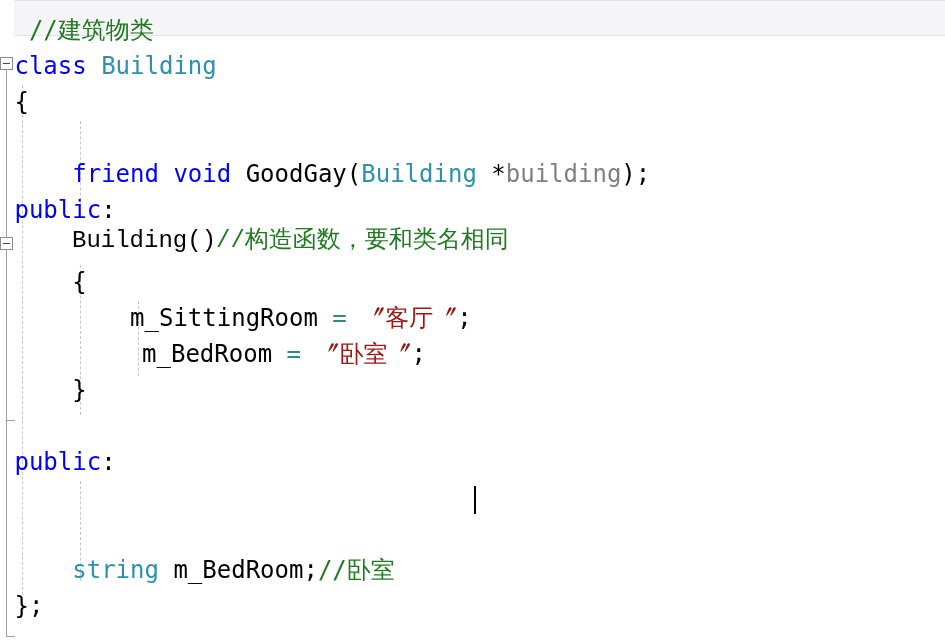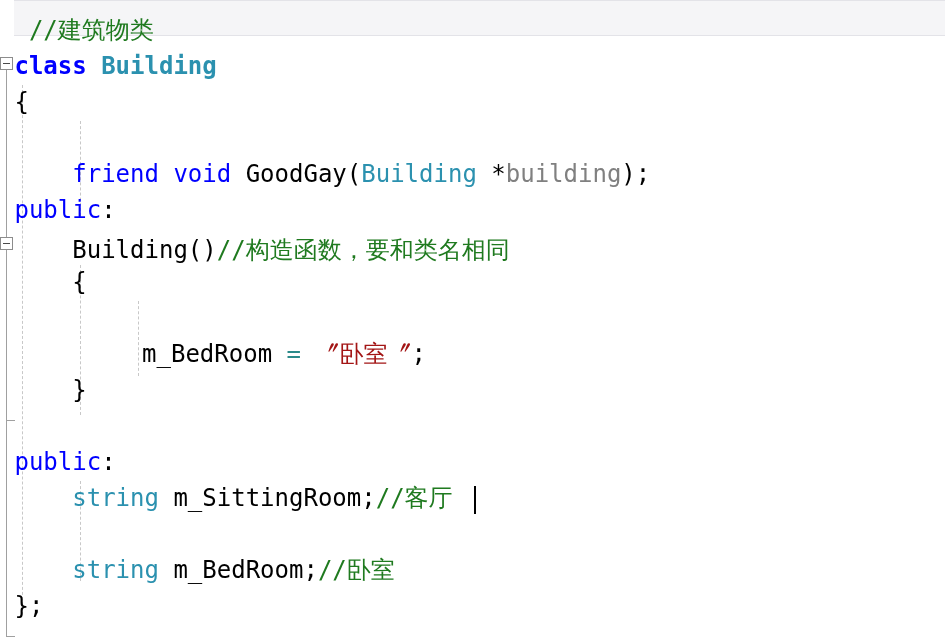--- a/index.html
+++ b/index.html
@@ -135,30 +135,30 @@
       <div class="fold-line" style="left: 6px; top: 70px; height: 566px;"></div>
       <div class="fold-tick" style="left: 6px; top: 636px; width: 9px;"></div>
       <div class="fold-box" style="left: 0px; top: 57px;"></div>
       <div class="fold-line" style="left: 6px; top: 250px; height: 170px;"></div>
       <div class="fold-tick" style="left: 6px; top: 420px; width: 9px;"></div>
       <div class="fold-box" style="left: 0px; top: 237px;"></div>
     </div>
 
   <div class="code-layer" id="code-layer">
       <div class="line" style="top: 12px;"><span class="txt tk-plain">  </span><span class="txt tk-comment">//建筑物类</span></div>
-      <div class="line" style="top: 48px; font-weight: bold;"><span class="txt tk-plain"> </span><span class="txt tk-keyword">class</span><span class="txt tk-plain"> </span><span class="txt tk-type">Building</span></div>
+      <div class="line" style="top: 48px;"><span class="txt tk-plain"> </span><span class="txt tk-keyword">class</span><span class="txt tk-plain"> </span><span class="txt tk-type">Building</span></div>
       <div class="line" style="top: 84px;"><span class="txt tk-plain"> {</span></div>
       <div class="line" style="top: 156px;"><span class="txt tk-plain">     </span><span class="txt tk-keyword">friend</span><span class="txt tk-plain"> </span><span class="txt tk-keyword">void</span><span class="txt tk-plain"> GoodGay(</span><span class="txt tk-type">Building</span><span class="txt tk-plain"> *</span><span class="txt tk-param">building</span><span class="txt tk-plain">);</span></div>
       <div class="line" style="top: 192px;"><span class="txt tk-plain"> </span><span class="txt tk-keyword">public</span><span class="txt tk-plain">:</span></div>
-      <div class="line" style="top: 232px;"><span class="txt tk-plain">     Building()</span><span class="txt tk-comment">//构造函数，要和类名相同</span></div>
+      <div class="line" style="top: 223px; font-family: Liberation Mono, monospace;"><span class="txt tk-plain">     Building()</span><span class="txt tk-comment">//构造函数，要和类名相同</span></div>
       <div class="line" style="top: 264px;"><span class="txt tk-plain">     {</span></div>
+      <div class="line" style="top: 300px;"><span class="txt tk-plain">         m_SittingRoom </span><span class="txt tk-op">=</span><span class="txt tk-plain"> </span><span class="txt tk-string">〞客厅〞</span><span class="txt tk-plain">;</span></div>
       <div class="line" style="top: 336px; padding-left: 12px;"><span class="txt tk-plain">         m_BedRoom </span><span class="txt tk-op">=</span><span class="txt tk-plain"> </span><span class="txt tk-string">〞卧室〞</span><span class="txt tk-plain">;</span></div>
       <div class="line" style="top: 372px;"><span class="txt tk-plain">     }</span></div>
       <div class="line" style="top: 408px;"></div>
       <div class="line" style="top: 444px;"><span class="txt tk-plain"> </span><span class="txt tk-keyword">public</span><span class="txt tk-plain">:</span></div>
-      <div class="line" style="top: 480px;"><span class="txt tk-plain">     </span><span class="txt tk-type">string</span><span class="txt tk-plain"> m_SittingRoom;</span><span class="txt tk-comment">//客厅</span></div>
       <div class="line" style="top: 552px;"><span class="txt tk-plain">     </span><span class="txt tk-type">string</span><span class="txt tk-plain"> m_BedRoom;</span><span class="txt tk-comment">//卧室</span></div>
       <div class="line" style="top: 588px;"><span class="txt tk-plain"> };</span></div>
     </div>
 
   <div class="caret" id="caret" style="left: 474px; top: 486px;"></div>
 
 </div>
 
 </body></html>

